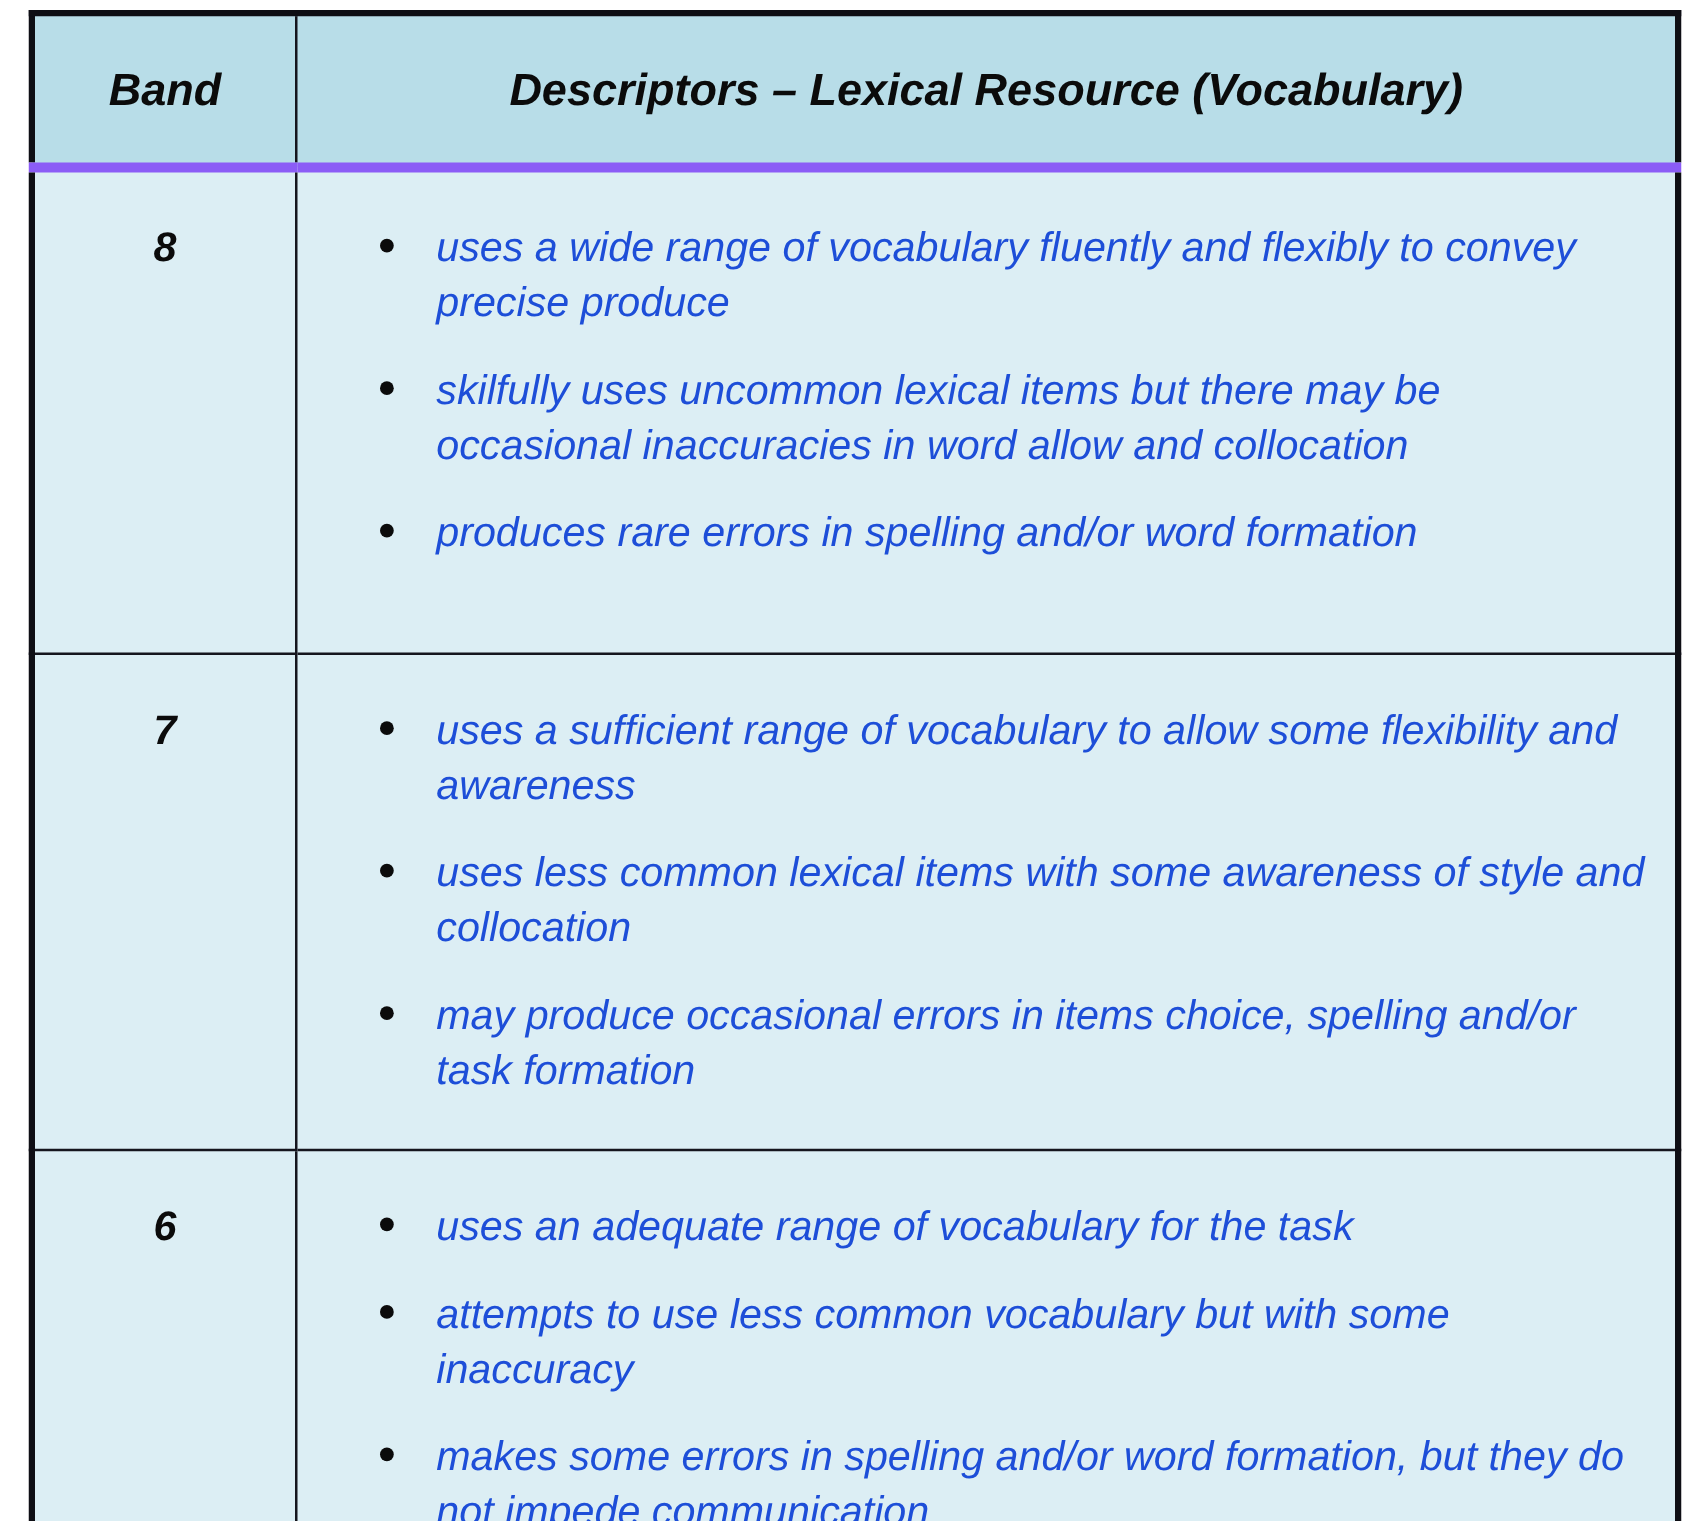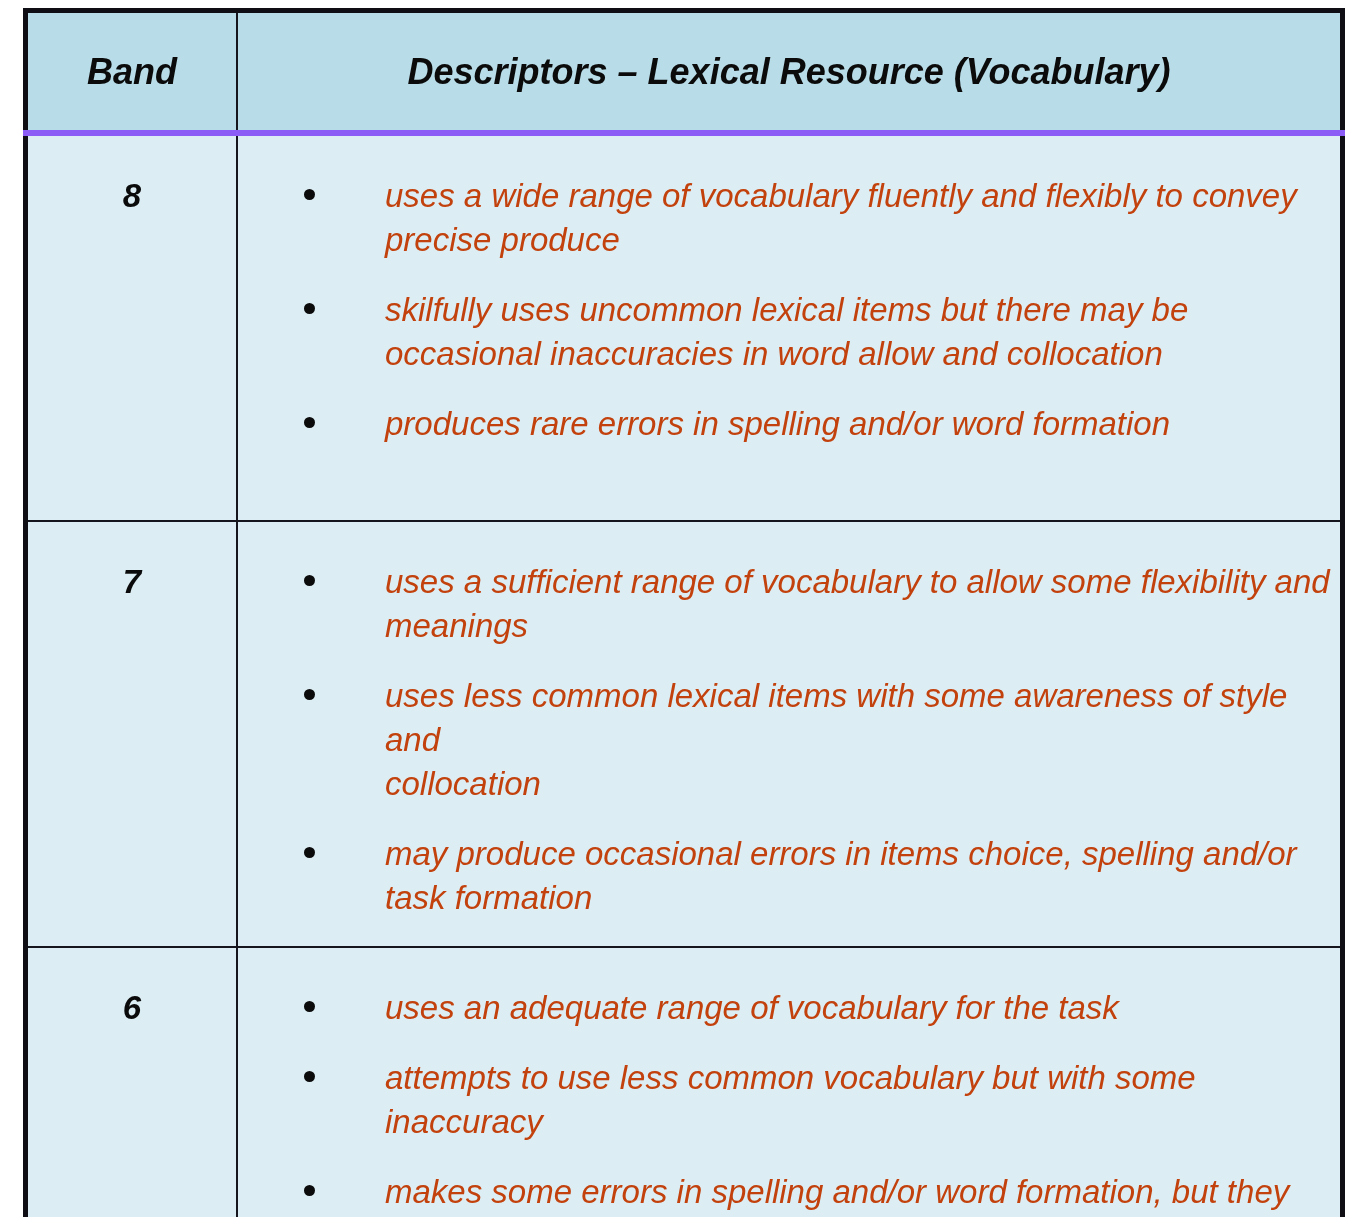--- a/index.html
+++ b/index.html
@@ -28,21 +28,21 @@
   th, td {
     padding: 0;
     vertical-align: top;
     font-style: italic;
   }
   .col-band { width: 208px; }
   thead th {
     background: #b8dde8;
     height: 117px;
     vertical-align: middle;
-    border-bottom: 6px solid #8b5cf6;
+    border-bottom: 8px solid #8b5cf6;
     font-size: 36px;
     font-weight: bold;
     text-align: center;
   }
   thead th.col-band { font-style: italic; border-right: 2px solid #15151d; }
   tbody td {
     background: #dceef4;
     border-top: 2px solid #15151d;
   }
   tbody td.band-cell {
@@ -71,22 +71,21 @@
     flex: none;
     width: 11px;
     height: 11px;
     border-radius: 50%;
     background: #0b0b0b;
     margin: 15px 34px 0 0;
   }
   .bullet-text {
     font-size: 33px;
     line-height: 44px;
-    color: #c2410c;
-    margin-left: 36px;
+    color: #1d4ed8;
   }
   .line { display: block; }
 </style>
 </head>
 <body>
 
 <div class="canvas">
   <table class="band-table">
     <thead>
       <tr>
@@ -125,21 +124,21 @@
       </tr>
 
       <tr class="row-7">
         <td class="band-cell">7</td>
         <td class="desc-cell">
           <ul class="bullets">
             <li class="bullet-item">
               <span class="dot"></span>
               <span class="bullet-text">
                 <span class="line">uses a sufficient range of vocabulary to allow some flexibility and</span>
-                <span class="line">meanings</span>
+                <span class="line">awareness</span>
               </span>
             </li>
             <li class="bullet-item">
               <span class="dot"></span>
               <span class="bullet-text">
                 <span class="line">uses less common lexical items with some awareness of style and</span>
                 <span class="line">collocation</span>
               </span>
             </li>
             <li class="bullet-item">

